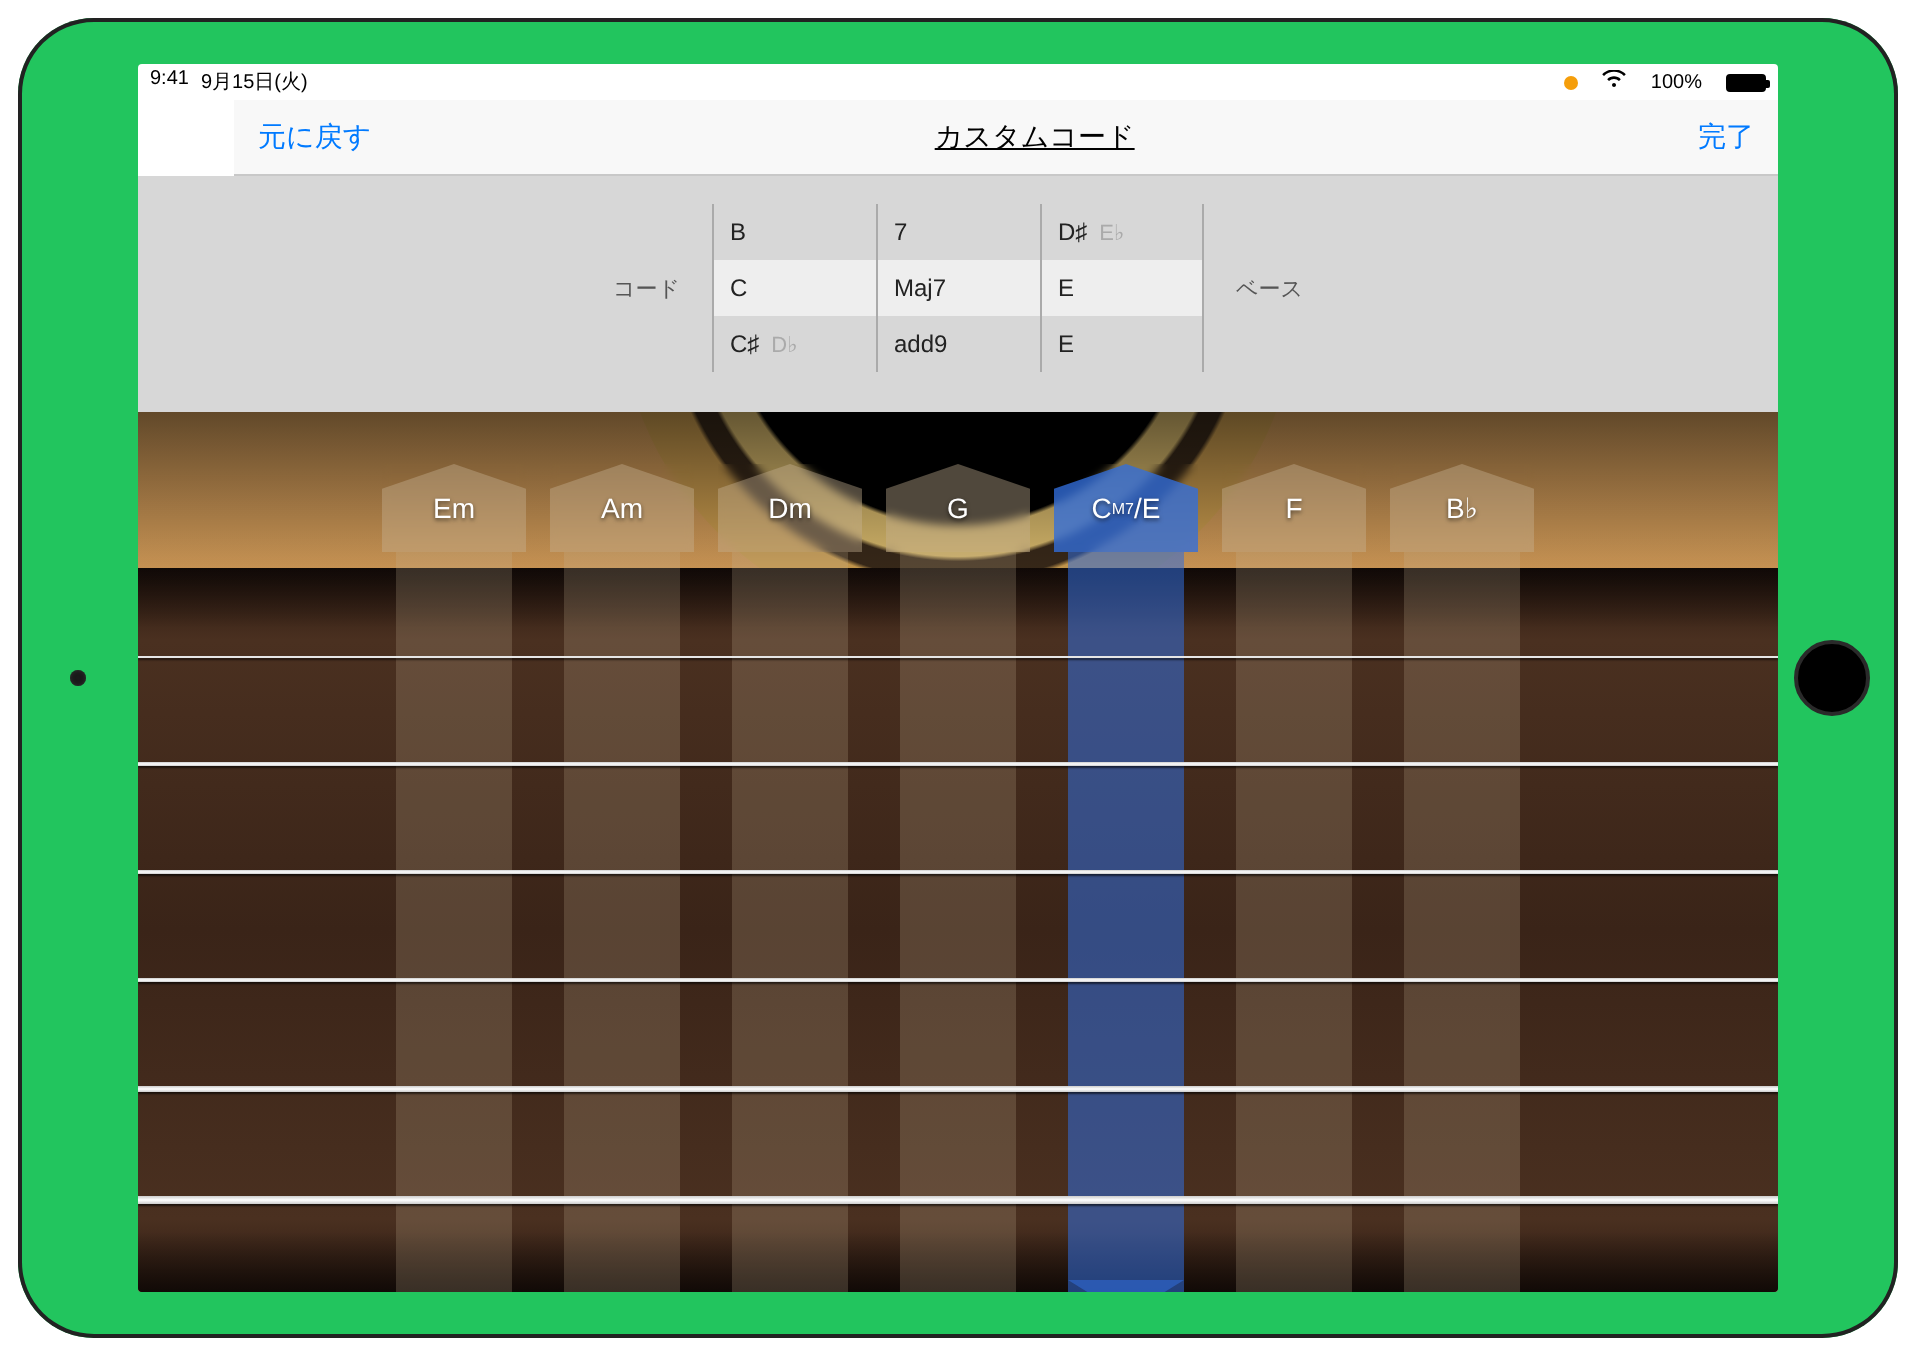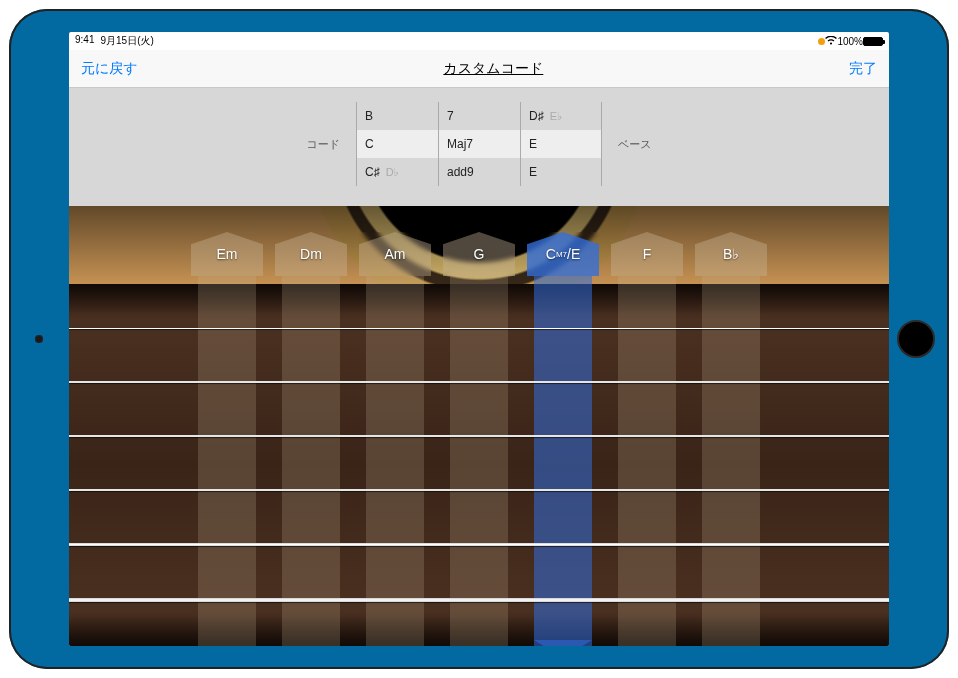--- a/index.html
+++ b/index.html
@@ -1,44 +1,44 @@
 <!DOCTYPE html>
 <html><head>
 <meta charset="utf-8">
 <style>
 * { margin: 0; padding: 0; box-sizing: border-box; font-family: -apple-system, "Helvetica Neue", sans-serif; }
 body { background: #fff; display: flex; align-items: center; justify-content: center; height: 678px; width: 958px; }
 
 .ipad-frame {
   width: 940px; height: 660px;
-  background: #0369a1; border-radius: 38px;
+  background: #22c55e; border-radius: 38px;
   display: flex; align-items: center; justify-content: center;
   position: relative;
   box-shadow: inset 0 0 0 2px #222;
 }
 .camera { position: absolute; left: 26px; top: 50%; transform: translateY(-50%); width: 8px; height: 8px; border-radius: 50%; background: #1a1a1a; box-shadow: inset 0 0 2px #333; }
 .home-btn { position: absolute; right: 14px; top: 50%; transform: translateY(-50%); width: 38px; height: 38px; border-radius: 50%; background: #000; border: 2px solid #2a2a2a; }
 
 .screen {
   width: 820px; height: 614px;
   background: #fff; border-radius: 2px;
   overflow: hidden; position: relative;
   display: flex; flex-direction: column;
 }
 
 
 .status-bar { height: 18px; font-size: 10px; display: flex; align-items: center; padding: 0 6px; color: #000; }
 .status-left { display: flex; gap: 6px; }
-.status-right { margin-left: auto; display: flex; align-items: center; gap: 0; justify-content: flex-end; }
+.status-right { margin-left: auto; display: flex; align-items: center; gap: 12px; justify-content: flex-end; }
 .rec-dot { width: 7px; height: 7px; border-radius: 50%; background: #f59e0b; }
 .batt { width: 20px; height: 9px; border: 1px solid #000; border-radius: 2px; position: relative; background: #000; }
 .batt::after { content: ""; position: absolute; right: -3px; top: 2px; width: 2px; height: 4px; background: #000; border-radius: 0 1px 1px 0; }
 
 
-.nav { height: 38px; display: flex; align-items: center; padding: 0 12px; border-bottom: 0.5px solid #c8c8c8; background: #f8f8f8; }
+.nav { height: 38px; display: flex; align-items: center; padding: 0 12px; border-bottom: 0.5px solid #c8c8c8; background: #f8f8f8; margin-left: 48px; }
 .nav-left, .nav-right { color: #007aff; font-size: 14px; cursor: pointer; }
 .nav-title { flex: 1; text-align: center; font-size: 14px; font-weight: 500; color: #000; text-decoration: underline; }
 
 
 .picker-area { background: #d7d7d7; padding: 14px 0 20px; display: flex; justify-content: center; align-items: center; gap: 10px; }
 .picker-label { font-size: 11px; color: #555; padding: 0 6px; }
 .picker-col { display: flex; flex-direction: column; border-left: 1px solid #aaa; width: 82px; }
 .picker-row {
   height: 28px; display: flex; align-items: center; padding: 0 8px;
   font-size: 12px; color: #222;
@@ -160,25 +160,25 @@
     <div class="guitar">
       <div class="sound-hole"></div>
       <div class="shadow-top"></div>
       <div class="neck"></div>
       <div class="chord-columns" id="chord-columns">
           <div class="chord-col">
             <div class="chord-tab">Em</div>
             <div class="chord-strip"></div>
           </div>
           <div class="chord-col">
+            <div class="chord-tab">Am</div>
+            <div class="chord-strip"></div>
+          </div>
+          <div class="chord-col">
             <div class="chord-tab">Dm</div>
-            <div class="chord-strip"></div>
-          </div>
-          <div class="chord-col">
-            <div class="chord-tab">Am</div>
             <div class="chord-strip"></div>
           </div>
           <div class="chord-col">
             <div class="chord-tab">G</div>
             <div class="chord-strip"></div>
           </div>
           <div class="chord-col">
             <div class="chord-tab sel">C<sup>M7</sup>/E</div>
             <div class="chord-strip sel"></div>
           </div>

